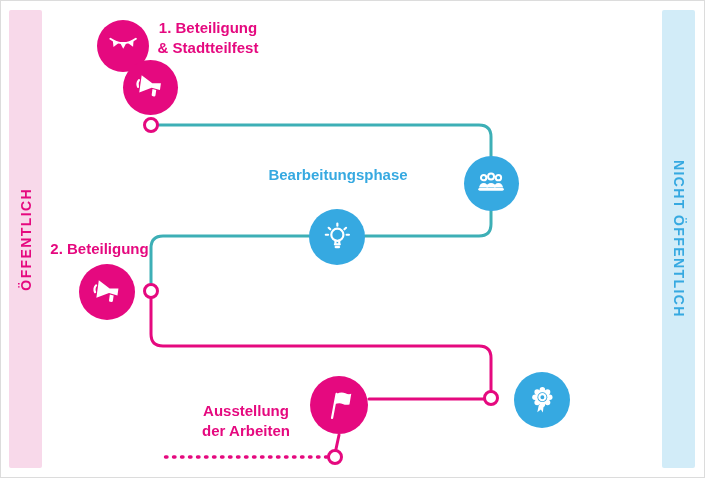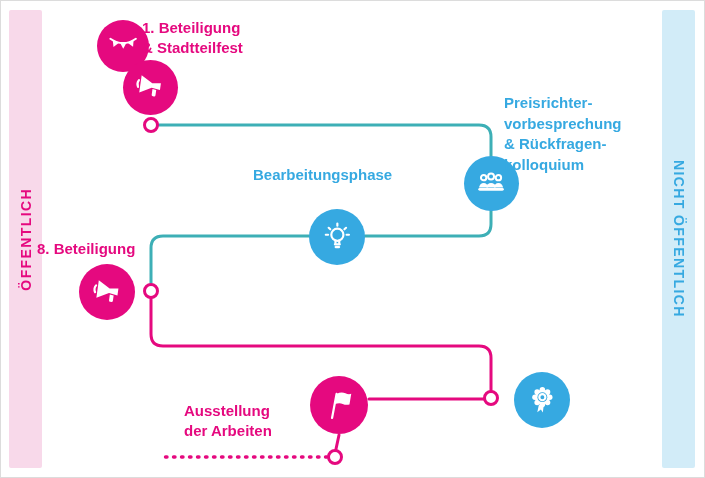--- a/index.html
+++ b/index.html
@@ -25,21 +25,21 @@
   .ln{fill:none;stroke-width:3;stroke-linecap:round;}
   .ln.teal{stroke:var(--teal);}
   .ln.pink{stroke:var(--pink);}
   .ln.dashed{stroke-dasharray:1.5 6.5;stroke-width:3.4;}
   .node{fill:#fff;stroke:var(--pink);stroke-width:3;}
   .badge{position:absolute;border-radius:50%;display:flex;align-items:center;justify-content:center;}
   .badge.pink{background:var(--pink);}
   .badge.blue{background:var(--blue);}
   .badge svg{width:62%;height:62%;}
   .lbl{position:absolute;font-size:15px;font-weight:600;line-height:1.32;
-       white-space:pre-line;}
+       white-space:pre-line;text-align:center;}
   .lbl.pink{color:var(--pink);}
   .lbl.blue{color:var(--blue);}
   .ic-f{fill:#fff;}
   .ic-s{stroke:#fff;stroke-width:1.5;fill:none;stroke-linecap:round;}
   .ic-s2{stroke:#fff;stroke-width:1.4;fill:none;}
   .fill-blue{fill:var(--blue);}
 </style>
 </head>
 <body>
 
@@ -141,22 +141,18 @@
 
   <div class="badge pink" style="left:309px;top:375px;width:58px;height:58px">
     <svg viewBox="0 0 24 24">
       <path class="ic-s" d="M7.4 20.6 L10.4 4.6"></path>
       <path class="ic-f" d="M10.4 4.6 Q13.6 2.9 16.3 4.2 Q18.5 5.2 20.2 4.5 L19 11.6 Q16.7 12.3 14.5 11.3 Q12.3 10.3 9.3 11.4 Z"></path>
     </svg>
   </div>
 
   <div class="lbl pink" style="left:141px;top:17px;width:132px">1. Beteiligung
 &amp; Stadtteilfest</div>
-  <div class="lbl blue" style="left:503px;top:92px;width:168px;line-height:1.38">Preisrichter-
-vorbesprechung
-&amp; Rückfragen-
-kolloquium</div>
   <div class="lbl blue" style="left:252px;top:164px;width:170px">Bearbeitungsphase</div>
-  <div class="lbl pink" style="left:36px;top:238px;width:125px">8. Beteiligung</div>
-  <div class="lbl pink" style="left:183px;top:400px;width:124px;text-align:left">Ausstellung
+  <div class="lbl pink" style="left:36px;top:238px;width:125px">2. Beteiligung</div>
+  <div class="lbl pink" style="left:183px;top:400px;width:124px;text-align:center">Ausstellung
 der Arbeiten</div>
 
 </div>
 
 </body></html>

